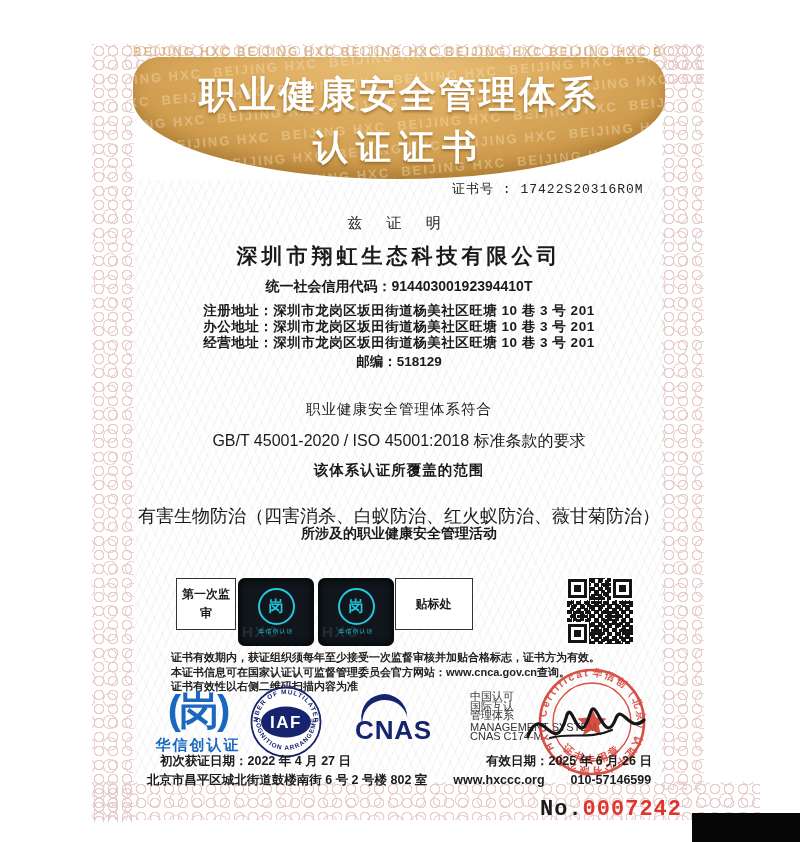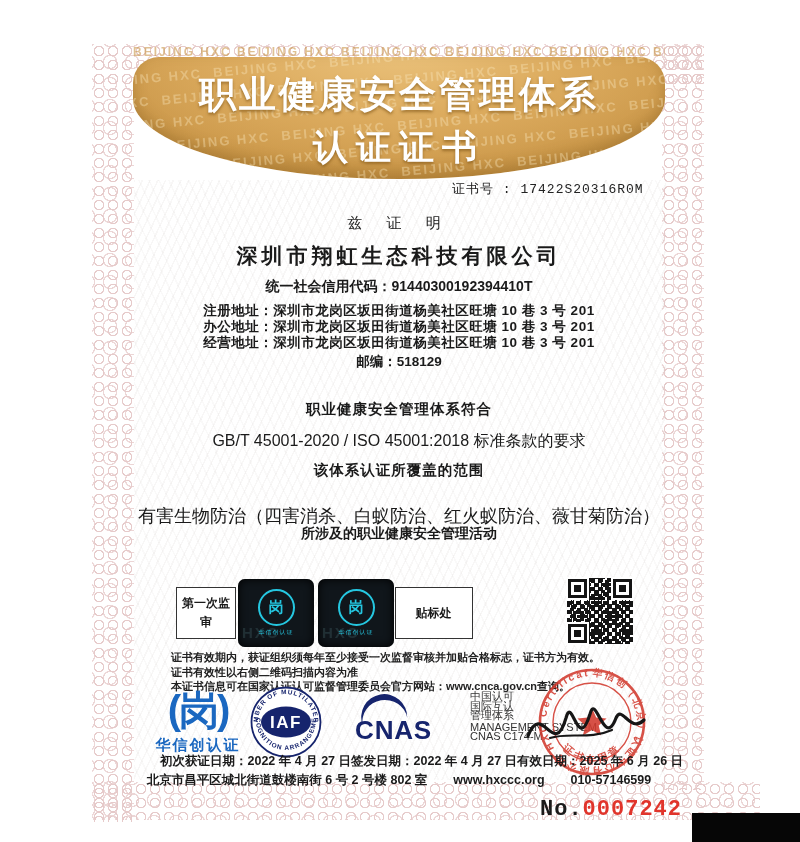--- a/index.html
+++ b/index.html
@@ -41,27 +41,27 @@
   
   .abs{position:absolute;left:133px;width:532px;text-align:center;}
   .certno{position:absolute;left:452px;top:180px;font-size:13px;letter-spacing:1px;color:#222;
     font-family:"Liberation Mono","DejaVu Sans Mono",monospace;white-space:nowrap;}
   .certify{top:214px;font-size:15px;letter-spacing:10px;}
   .company{top:242px;font-size:21px;font-weight:bold;letter-spacing:4px;}
   .code{top:278px;font-size:14px;font-weight:bold;}
   .addr1{top:302px}.addr2{top:318px}.addr3{top:334px}
   .addr1,.addr2,.addr3{font-size:13.5px;font-weight:bold;letter-spacing:.5px;}
   .postcode{top:353px;font-size:13.5px;font-weight:bold;}
-  .sysline{top:400px;font-size:14.5px;font-weight:bold;letter-spacing:1px;}
+  .sysline{top:400px;font-size:14.5px;font-weight:normal;letter-spacing:1px;}
   .stdline{top:431px;font-size:16px;font-weight:normal;}
   .scopehead{top:461px;font-size:14.5px;font-weight:bold;letter-spacing:1px;}
   .scope1{top:504px;font-size:18px;font-weight:normal;}
   .scope2{top:525px;font-size:14px;font-weight:bold;}
   
-  .audit{position:absolute;left:176px;top:578px;height:70px;display:flex;align-items:center;}
+  .audit{position:absolute;left:176px;top:578px;height:70px;display:flex;}
   .audit-cell{width:52px;height:50px;border:1.5px solid #333;background:#fff;display:flex;
     align-items:center;justify-content:center;text-align:center;font-size:12px;font-weight:bold;
     line-height:1.55;padding:0 3px;}
   .audit-cell.wide{width:70px;margin-left:-1.5px;}
   .stamp{width:76px;height:68px;background:#10161b;border-radius:7px;margin:0 2px;position:relative;
     display:flex;flex-direction:column;align-items:center;justify-content:center;box-shadow:inset 0 0 10px #000;}
   .stamp .ring{width:33px;height:33px;border:2.5px solid #25c7e0;border-radius:50%;
     display:flex;align-items:center;justify-content:center;color:#25c7e0;font-weight:bold;font-size:15px;}
   .stamp .stxt{margin-top:2px;color:#25c7e0;font-size:6px;letter-spacing:1px;transform:scaleY(.9);}
   .stamp .ghost{position:absolute;left:4px;bottom:6px;color:rgba(140,210,220,.14);
@@ -158,22 +158,22 @@
     <div class="finder f-tr">
         <i></i>
       </div>
     <div class="finder f-bl">
         <i></i>
       </div>
   </div>
 
   <div class="notes">
     <div>证书有效期内，获证组织须每年至少接受一次监督审核并加贴合格标志，证书方为有效。</div>
+    <div>本证书信息可在国家认证认可监督管理委员会官方网站：www.cnca.gov.cn查询。</div>
     <div>证书有效性以右侧二维码扫描内容为准</div>
-    <div>本证书信息可在国家认证认可监督管理委员会官方网站：www.cnca.gov.cn查询。</div>
   </div>
 
   <div class="hxc-logo">
     <div class="hxc-mark">(岗)</div>
     <div class="hxc-label">华信创认证</div>
   </div>
 
   <div class="iaf">
     <svg width="72" height="72" viewBox="0 0 72 72">
       <defs>
@@ -229,23 +229,20 @@
         <path d="M 30,76 C 48,70 70,78 92,68" fill="none" stroke="#161616" stroke-width="2.2" stroke-linecap="round"></path>
       </g>
     </svg>
   </div>
 
   <div class="dates">
     <span>
       <span>初次获证日期：</span><span>2022 年 4 月 27 日</span>
     </span>
     <span>
-      <span>签发日期：</span><span>2022 年 4 月 27 日</span>
-    </span>
-    <span>
       <span>有效日期：</span><span>2025 年 6 月 26 日</span>
     </span>
   </div>
 
   <div class="addrline">
     <span>北京市昌平区城北街道鼓楼南街 6 号 2 号楼 802 室</span><span class="gap"></span><span>www.hxccc.org</span><span class="gap"></span><span>010-57146599</span>
   </div>
 
   <div class="serial">
     <span>No.</span><span class="digits">0007242</span>

